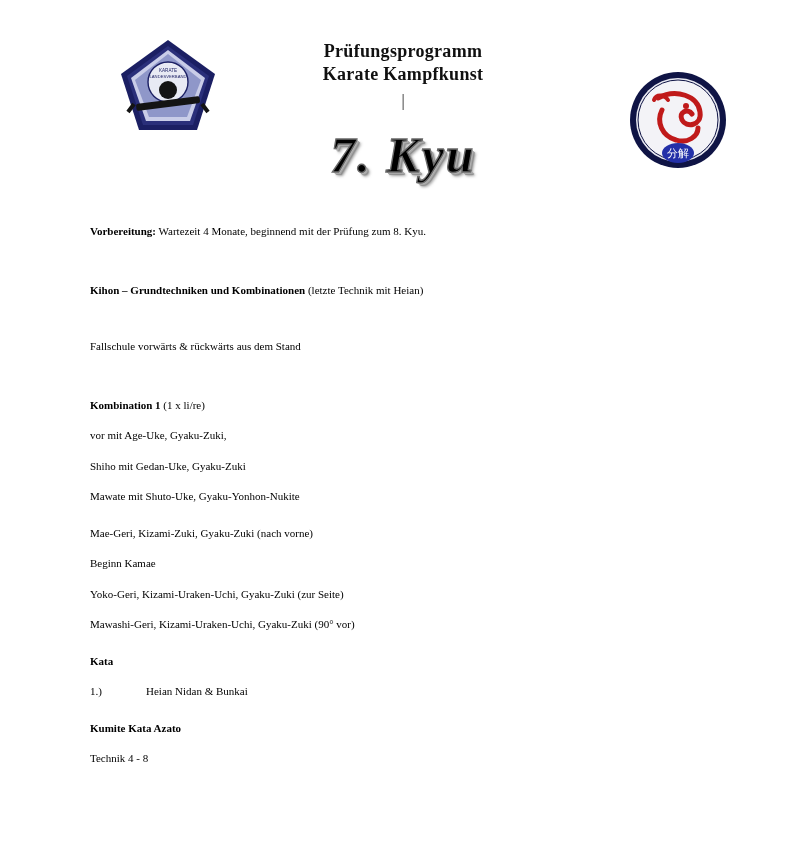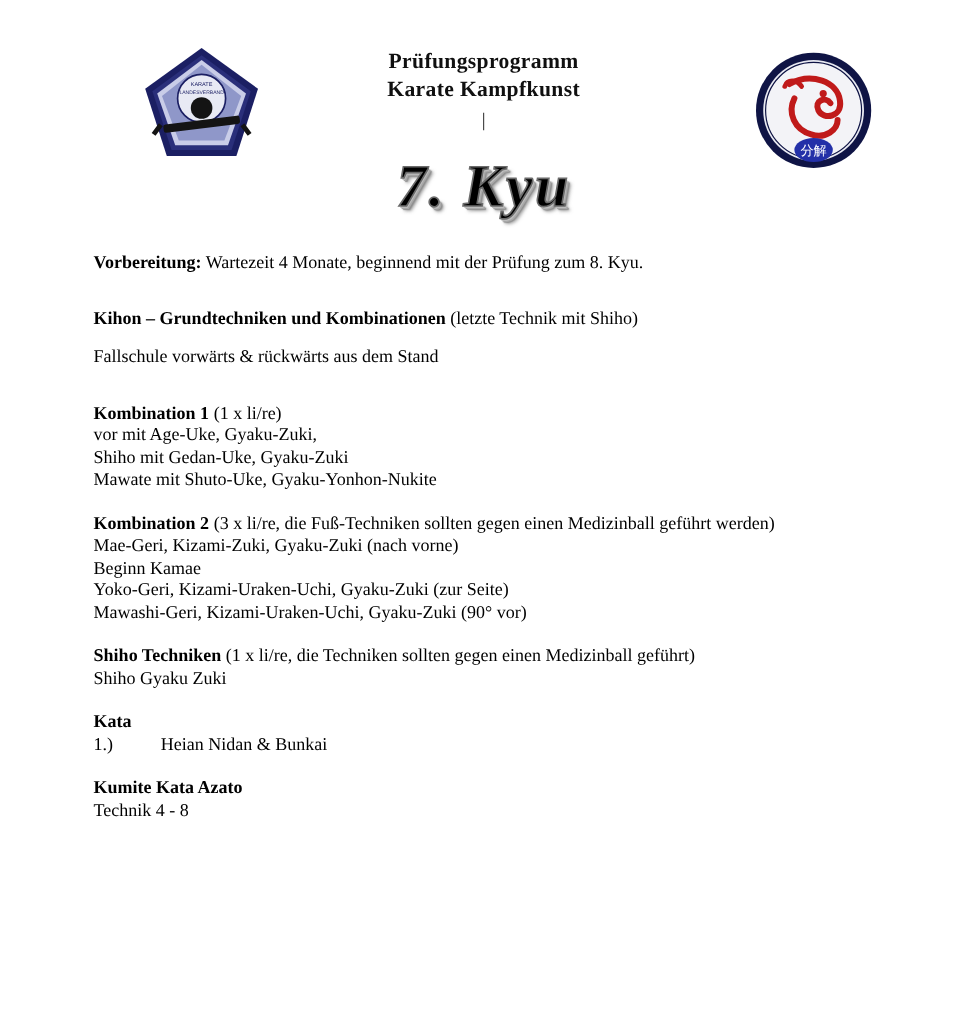--- a/index.html
+++ b/index.html
@@ -32,21 +32,21 @@
     position: absolute;
     left: 118px;
     top: 38px;
     width: 98px;
     height: 98px;
   }
 
   .logo-right {
     position: absolute;
     left: 628px;
-    top: 42px;
+    top: 70px;
     width: 92px;
     height: 92px;
   }
 
   .title-block {
     position: absolute;
     left: 0;
     top: 40px;
     width: 806px;
     text-align: center;
@@ -87,23 +87,23 @@
   }
 
   
   .content {
     position: absolute;
     left: 78px;
     top: 210px;
     width: 660px;
   }
   .para {
-    font-size: 15px;
+    font-size: 11px;
     line-height: 18.5px;
-    margin: 0;
+    margin: 12px;
   }
   .block {
     margin-bottom: 18px;
   }
   .b {
     font-weight: bold;
   }
   .spacer-sm { height: 10px; }
 
   .kata-row {
@@ -167,53 +167,44 @@
     <div class="block">
       <p class="para">
         <span class="b">Vorbereitung:</span><span> Wartezeit 4 Monate, beginnend mit der Prüfung zum 8. Kyu.</span>
       </p>
     </div>
 
     <div class="spacer-sm"></div>
 
     <div class="block">
       <p class="para">
-        <span class="b">Kihon – Grundtechniken und Kombinationen</span><span> (letzte Technik mit Shiho)</span>
+        <span class="b">Kihon – Grundtechniken und Kombinationen</span><span> (letzte Technik mit Heian)</span>
       </p>
       <div style="height:14px"></div>
       <p class="para">Fallschule vorwärts &amp; rückwärts aus dem Stand</p>
     </div>
 
     <div class="spacer-sm"></div>
 
     <div class="block">
       <p class="para">
         <span class="b">Kombination 1</span><span> (1 x li/re)</span>
       </p>
       <p class="para">vor mit Age-Uke, Gyaku-Zuki,</p>
       <p class="para">Shiho mit Gedan-Uke, Gyaku-Zuki</p>
       <p class="para">Mawate mit Shuto-Uke, Gyaku-Yonhon-Nukite</p>
     </div>
 
     <div class="block">
-      <p class="para">
-        <span class="b">Kombination 2</span><span> (3 x li/re, die Fuß-Techniken sollten gegen einen Medizinball geführt werden)</span>
-      </p>
       <p class="para">Mae-Geri, Kizami-Zuki, Gyaku-Zuki (nach vorne)</p>
       <p class="para">Beginn Kamae</p>
       <p class="para">Yoko-Geri, Kizami-Uraken-Uchi, Gyaku-Zuki (zur Seite)</p>
       <p class="para">Mawashi-Geri, Kizami-Uraken-Uchi, Gyaku-Zuki (90° vor)</p>
     </div>
 
-    <div class="block">
-      <p class="para">
-        <span class="b">Shiho Techniken</span><span> (1 x li/re, die Techniken sollten gegen einen Medizinball geführt)</span>
-      </p>
-      <p class="para">Shiho Gyaku Zuki</p>
-    </div>
 
     <div class="block">
       <p class="para">
         <span class="b">Kata</span>
       </p>
       <div class="para kata-row">
         <span class="kata-num">1.)</span>
         <span>Heian Nidan &amp; Bunkai</span>
       </div>
     </div>

